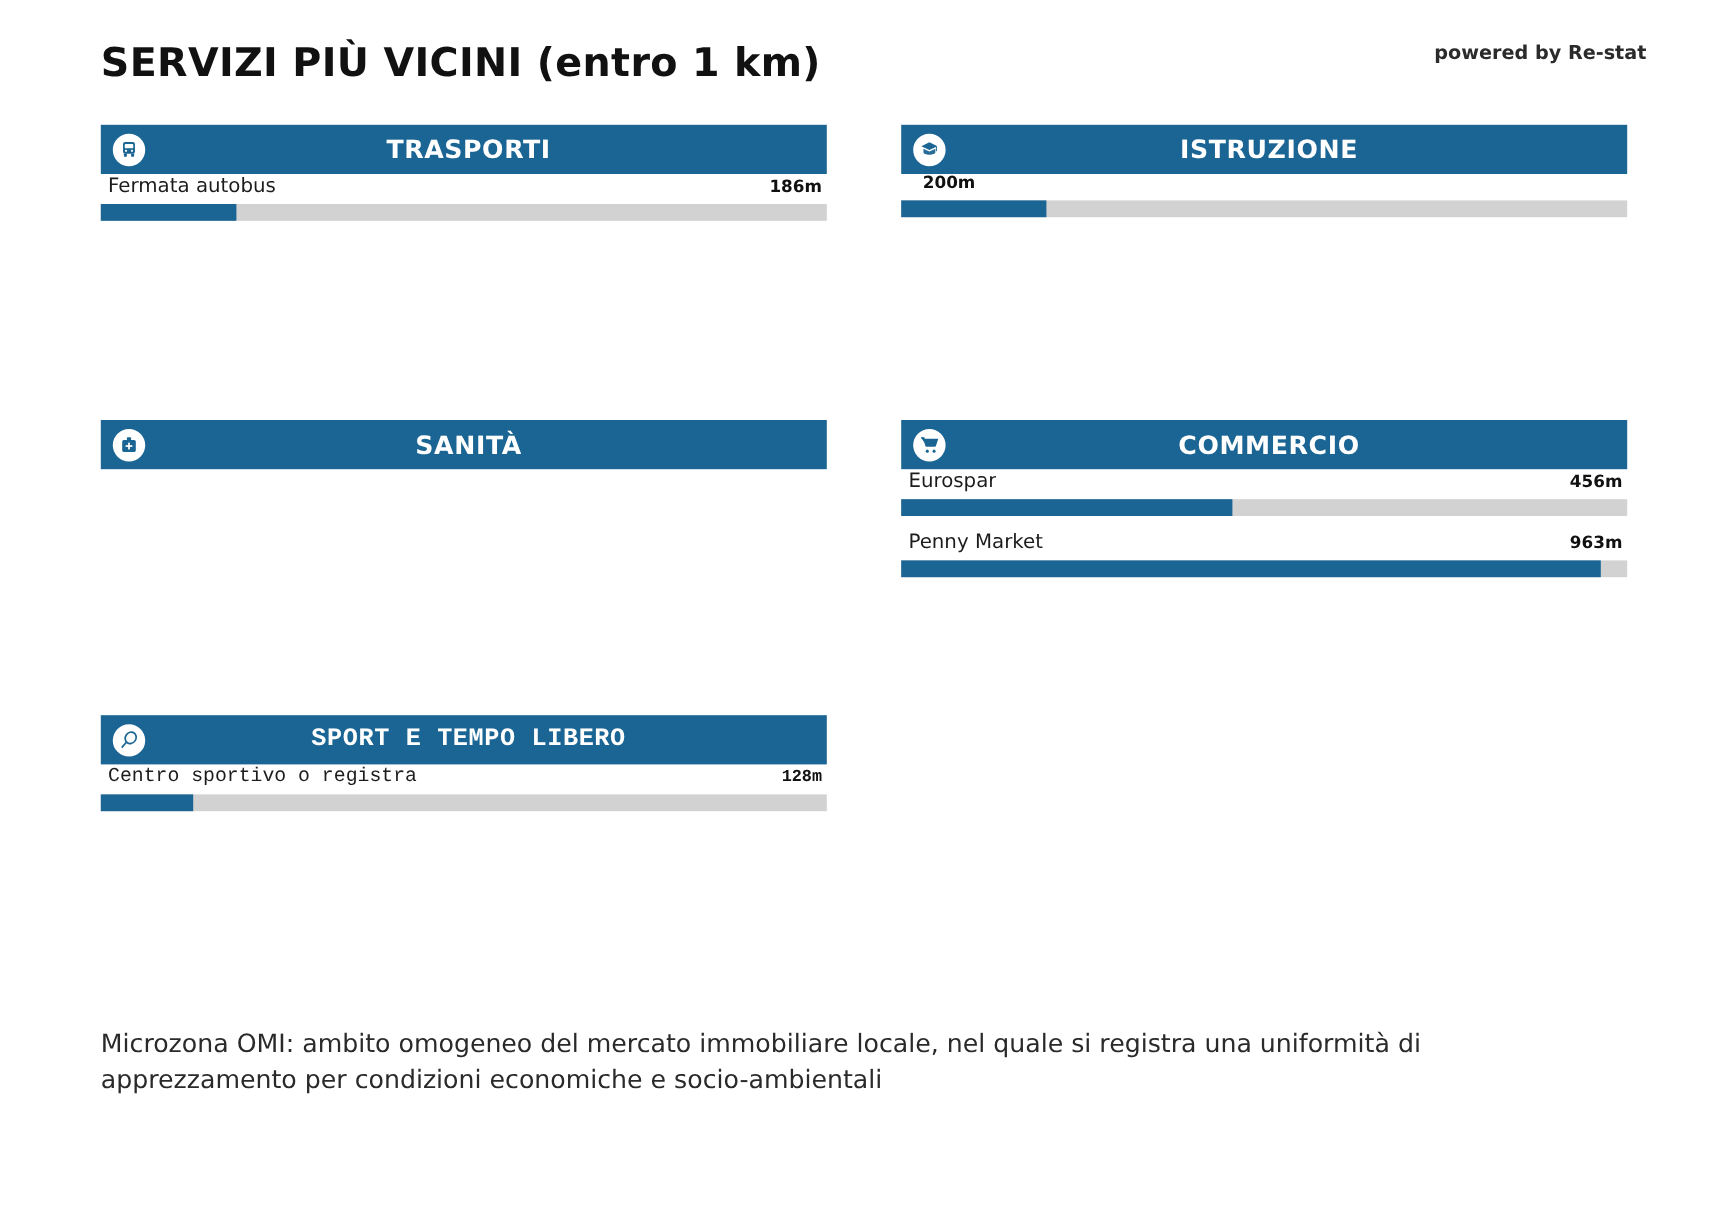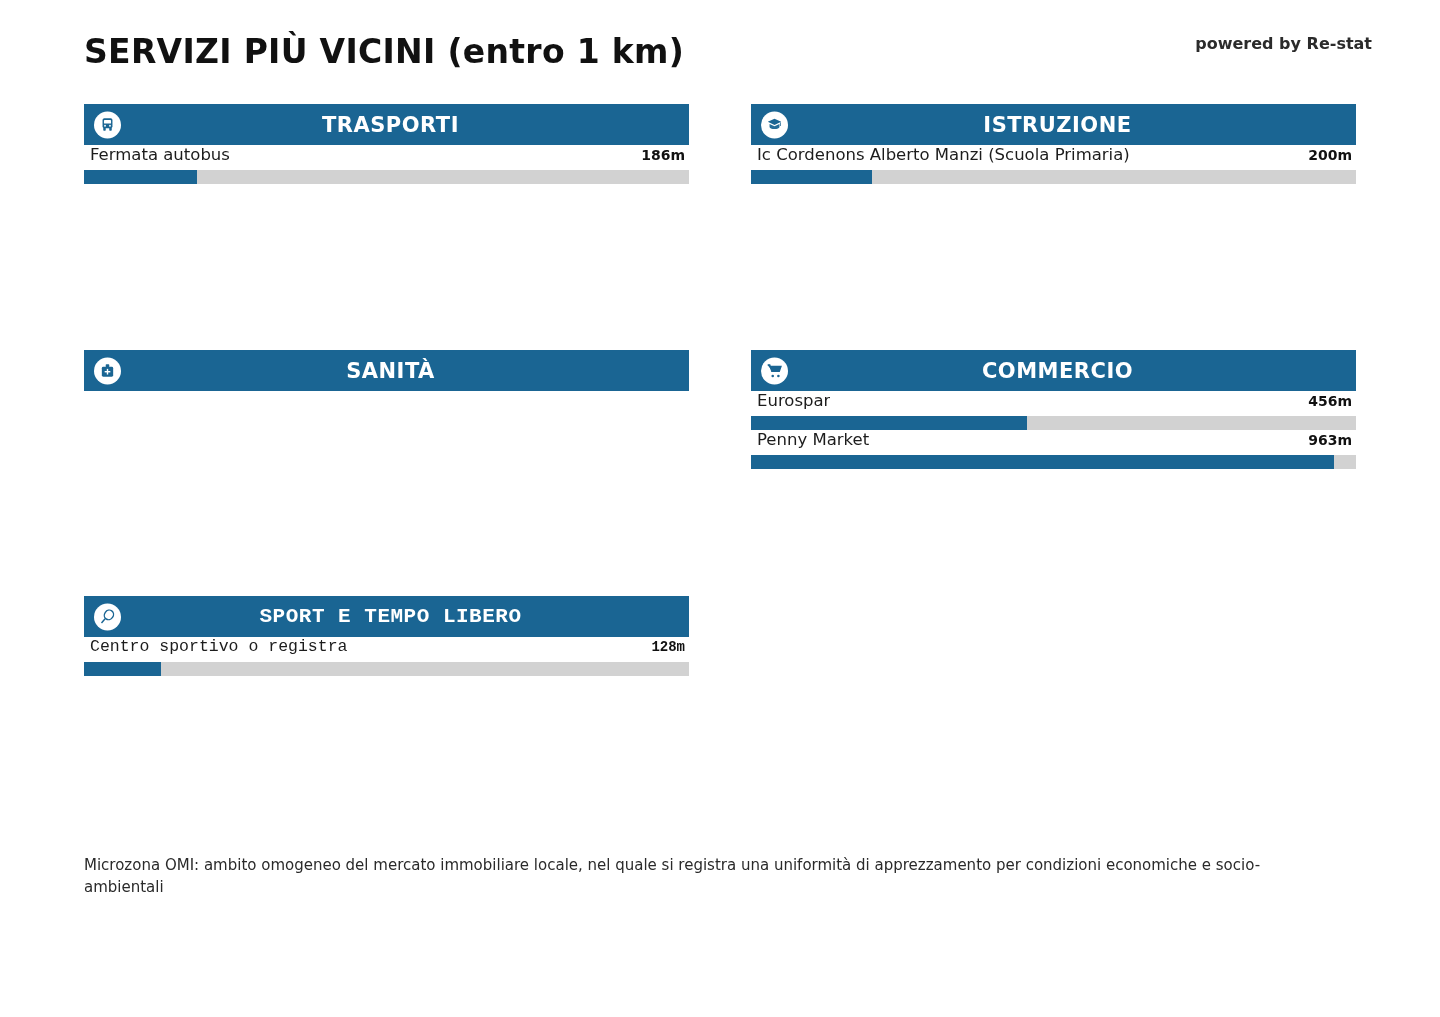--- a/index.html
+++ b/index.html
@@ -97,21 +97,21 @@
     font-weight: bold;
     color: #ffffff;
     letter-spacing: 0.5px;
     text-align: center;
     padding-left: 8px;
   }
   .items {
     padding-top: 0;
   }
   .item {
-    margin-top: 0;
+    margin-top: 12px;
   }
   .item:first-child { margin-top: 0; }
   .item-row {
     display: flex;
     align-items: baseline;
     justify-content: space-between;
     padding: 0 4px 0 6px;
   }
   .item-label {
     font-size: 16.5px;
@@ -136,21 +136,21 @@
   .bar-fill {
     height: 14px;
     background: #1a6593;
   }
   
   .footnote {
     position: absolute;
     left: 84px;
     top: 855px;
     width: 1210px;
-    font-size: 15px;
+    font-size: 21px;
     line-height: 1.45;
     color: #2a2a2a;
   }
 </style>
 </head>
 <body>
 
 <div class="page">
 
   <div class="header">
@@ -230,21 +230,20 @@
                 <path d="M12 3 2.5 7.5 12 12l9.5-4.5z"></path>
                 <path d="M5 10.5v4.2c0 1.6 3.1 2.9 7 2.9s7-1.3 7-2.9v-4.2l-7 3.3z" opacity="0.95"></path>
                 <rect x="19.7" y="8.2" width="1.1" height="5.2"></rect>
               </svg>
             </span>
             <div class="card-title">ISTRUZIONE</div>
           </div>
           <div class="items">
             <div class="item">
               <div class="item-row">
-                <div class="item-label">Ic Cordenons Alberto Manzi (Scuola Primaria)</div>
                 <div class="item-value">200m</div>
               </div>
               <div class="bar-track">
                 <div class="bar-fill" style="width: 20%;"></div>
               </div>
             </div>
           </div>
         </div>
         <div class="card" style="top: 246px;">
           <div class="card-header">

